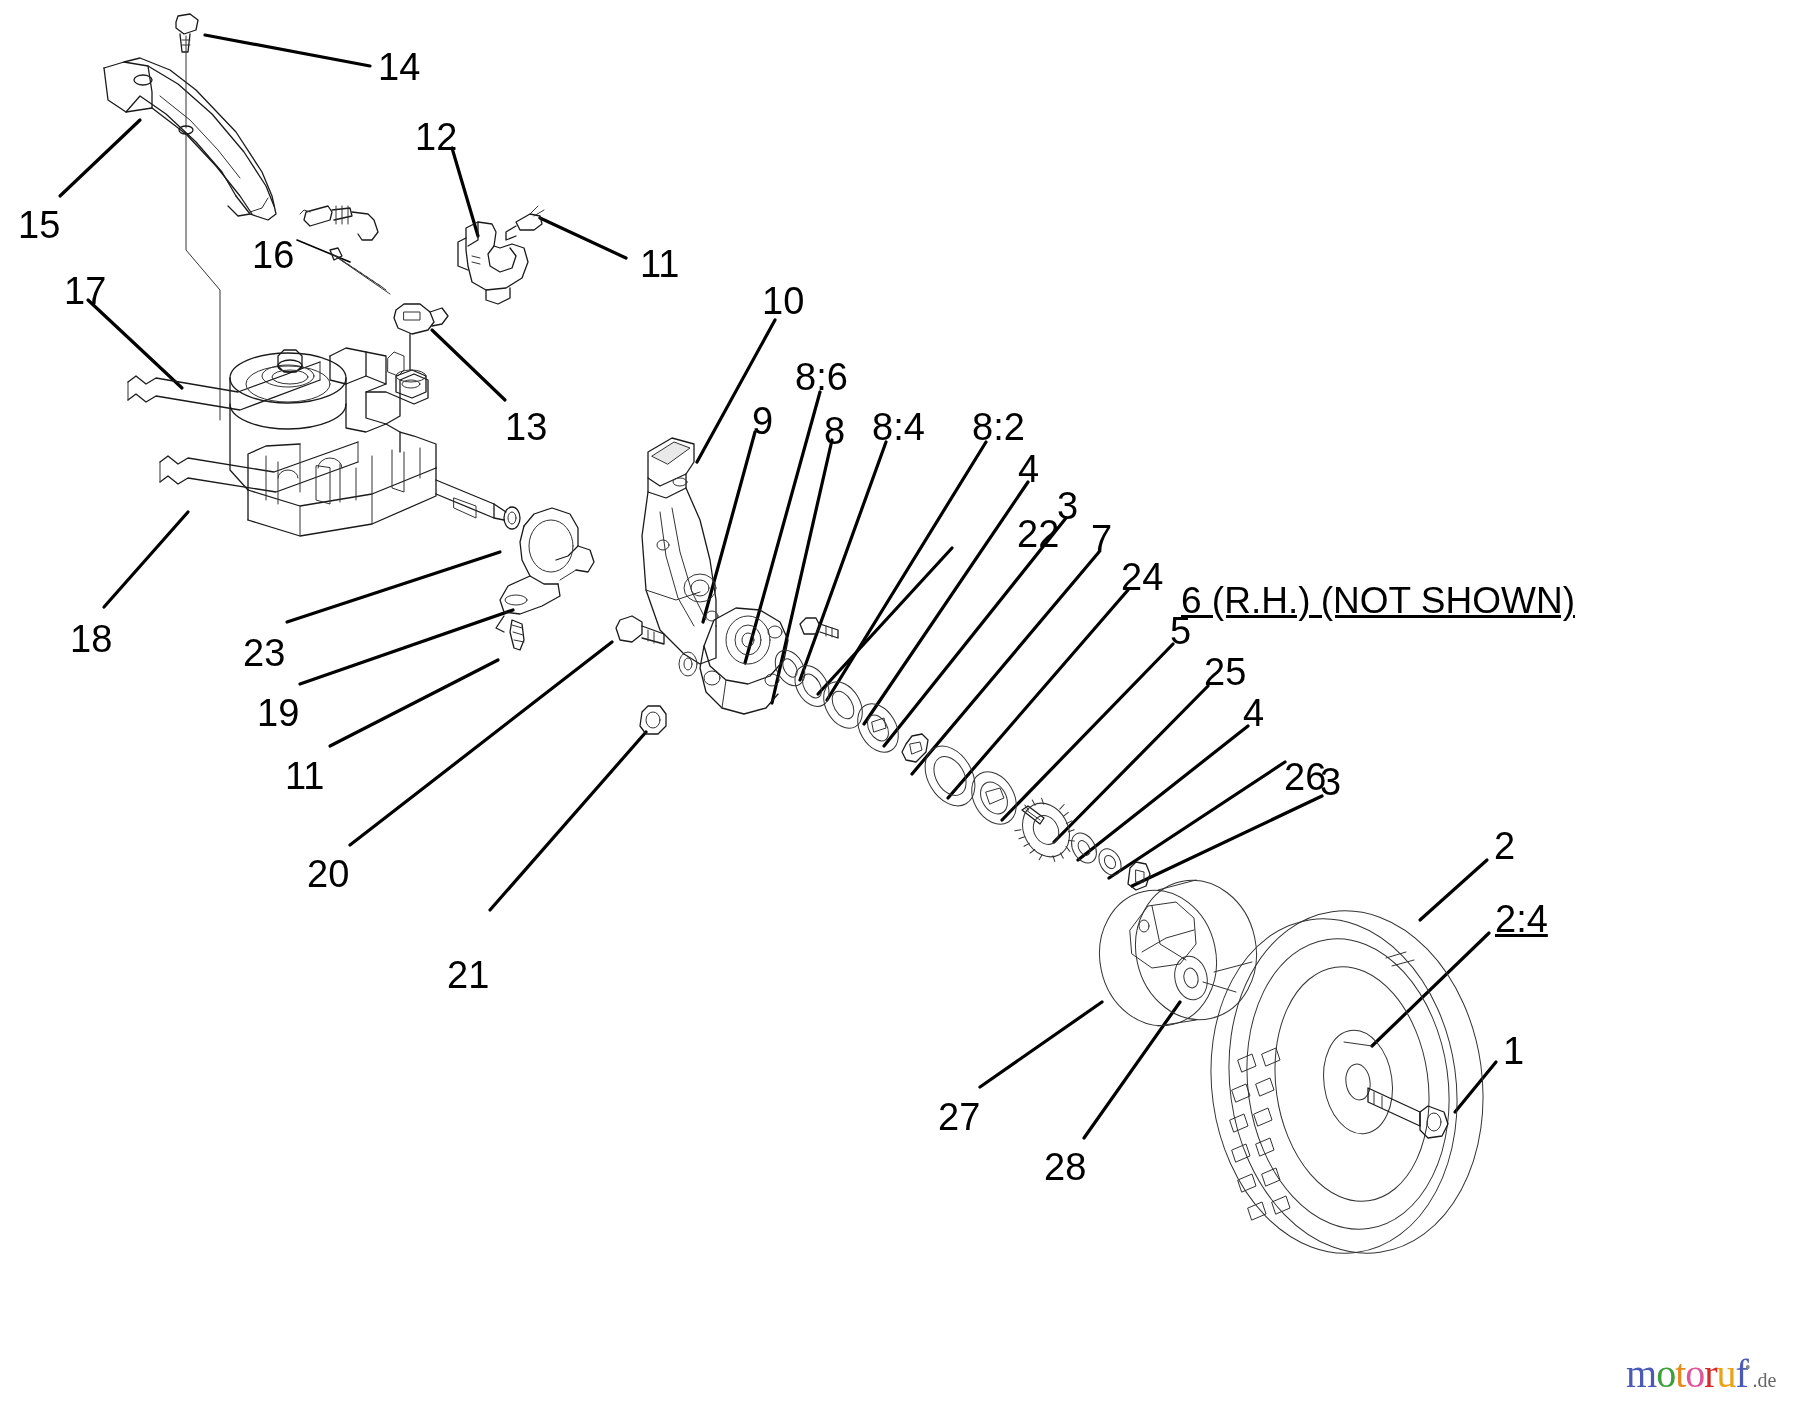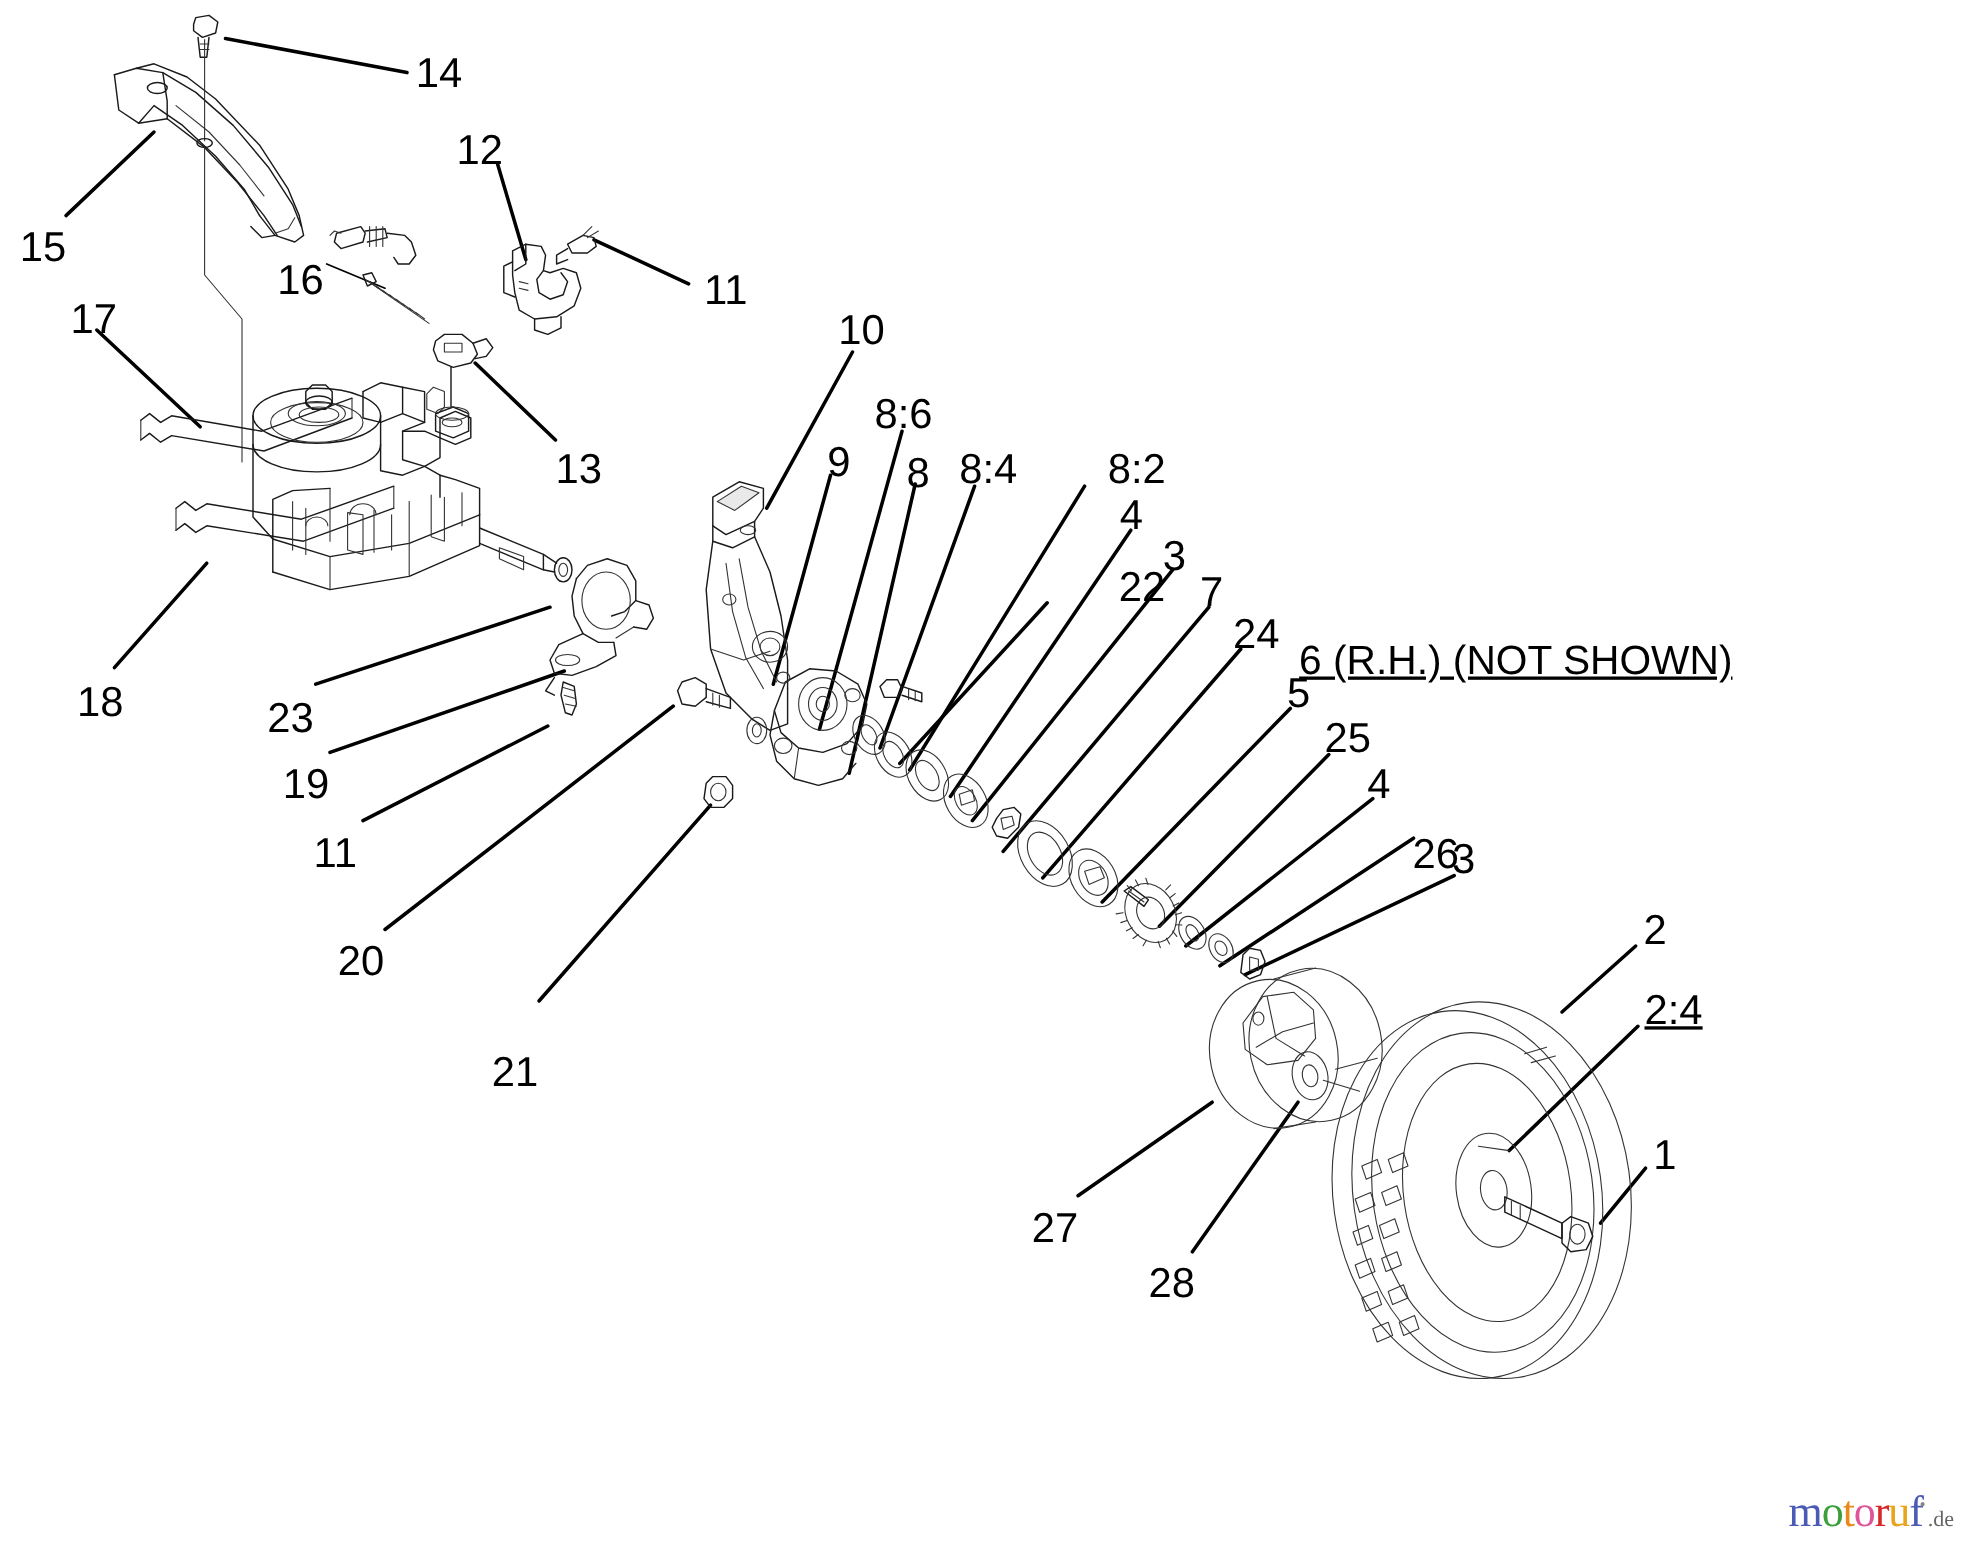--- a/index.html
+++ b/index.html
@@ -438,21 +438,21 @@
     <div class="callout-label" style="left:18px;  top:206px;">15</div>
     <div class="callout-label" style="left:640px; top:245px;">11</div>
     <div class="callout-label" style="left:252px; top:236px;">16</div>
     <div class="callout-label" style="left:64px;  top:272px;">17</div>
     <div class="callout-label" style="left:762px; top:282px;">10</div>
     <div class="callout-label" style="left:795px; top:358px;">8:6</div>
     <div class="callout-label" style="left:752px; top:402px;">9</div>
     <div class="callout-label" style="left:824px; top:412px;">8</div>
     <div class="callout-label" style="left:872px; top:408px;">8:4</div>
     <div class="callout-label" style="left:505px; top:408px;">13</div>
-    <div class="callout-label" style="left:972px; top:408px;margin-left:35px;">8:2</div>
+    <div class="callout-label" style="left:972px; top:408px;">8:2</div>
     <div class="callout-label" style="left:1018px;top:450px;">4</div>
     <div class="callout-label" style="left:1057px;top:487px;">3</div>
     <div class="callout-label" style="left:989px; top:515px;margin-left:28px;">22</div>
     <div class="callout-label" style="left:1091px;top:520px;">7</div>
     <div class="callout-label" style="left:1121px;top:558px;">24</div>
     <div class="callout-label wide" style="left:1181px;top:582px;text-decoration:underline;">6 (R.H.) (NOT SHOWN)</div>
     <div class="callout-label" style="left:1170px;top:612px;">5</div>
     <div class="callout-label" style="left:1204px;top:653px;">25</div>
     <div class="callout-label" style="left:70px;  top:620px;">18</div>
     <div class="callout-label" style="left:243px; top:634px;">23</div>

